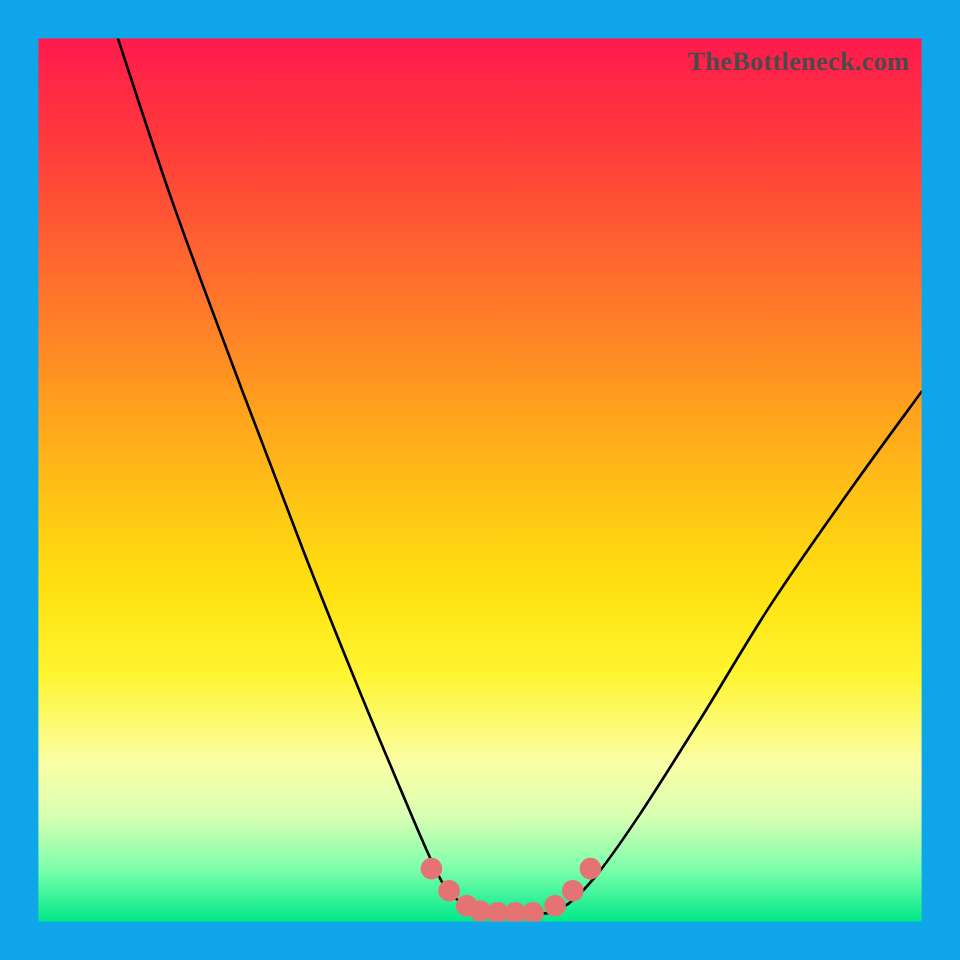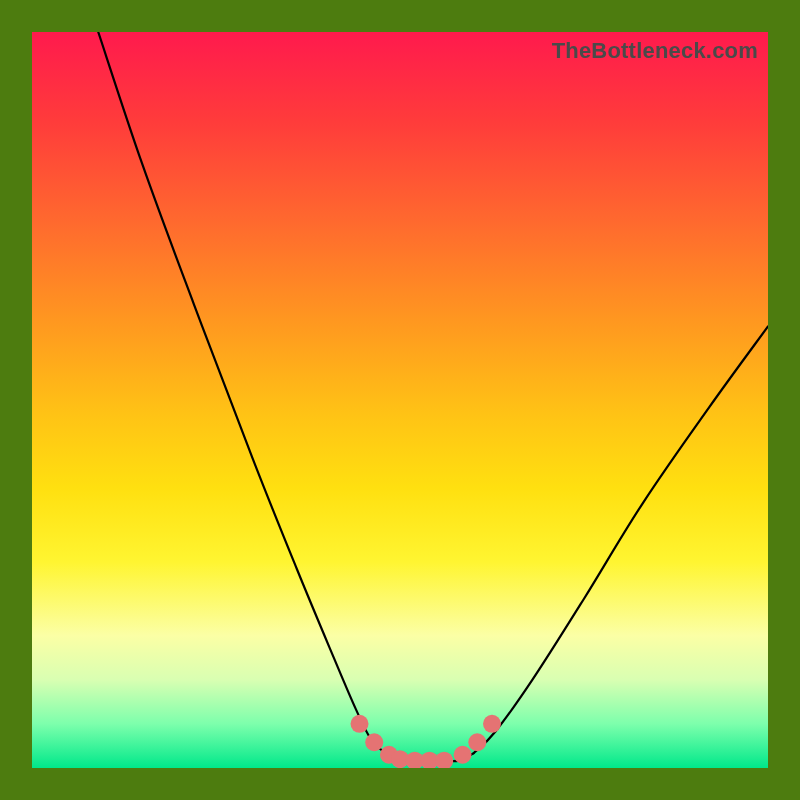--- a/index.html
+++ b/index.html
@@ -8,21 +8,22 @@
     width: 800px;
     height: 800px;
     overflow: hidden;
     background: #000;
     font-family: Arial, Helvetica, sans-serif;
   }
   .frame {
     position: relative;
     width: 800px;
     height: 800px;
-    background: #4d7c0f;
+    background: #0ea5e9;
+    font-family: Liberation Serif, serif;
   }
   .plot-area {
     position: absolute;
     left: 32px;
     top: 32px;
     width: 736px;
     height: 736px;
     background: linear-gradient(
       to bottom,
       #ff1a4d 0%,

